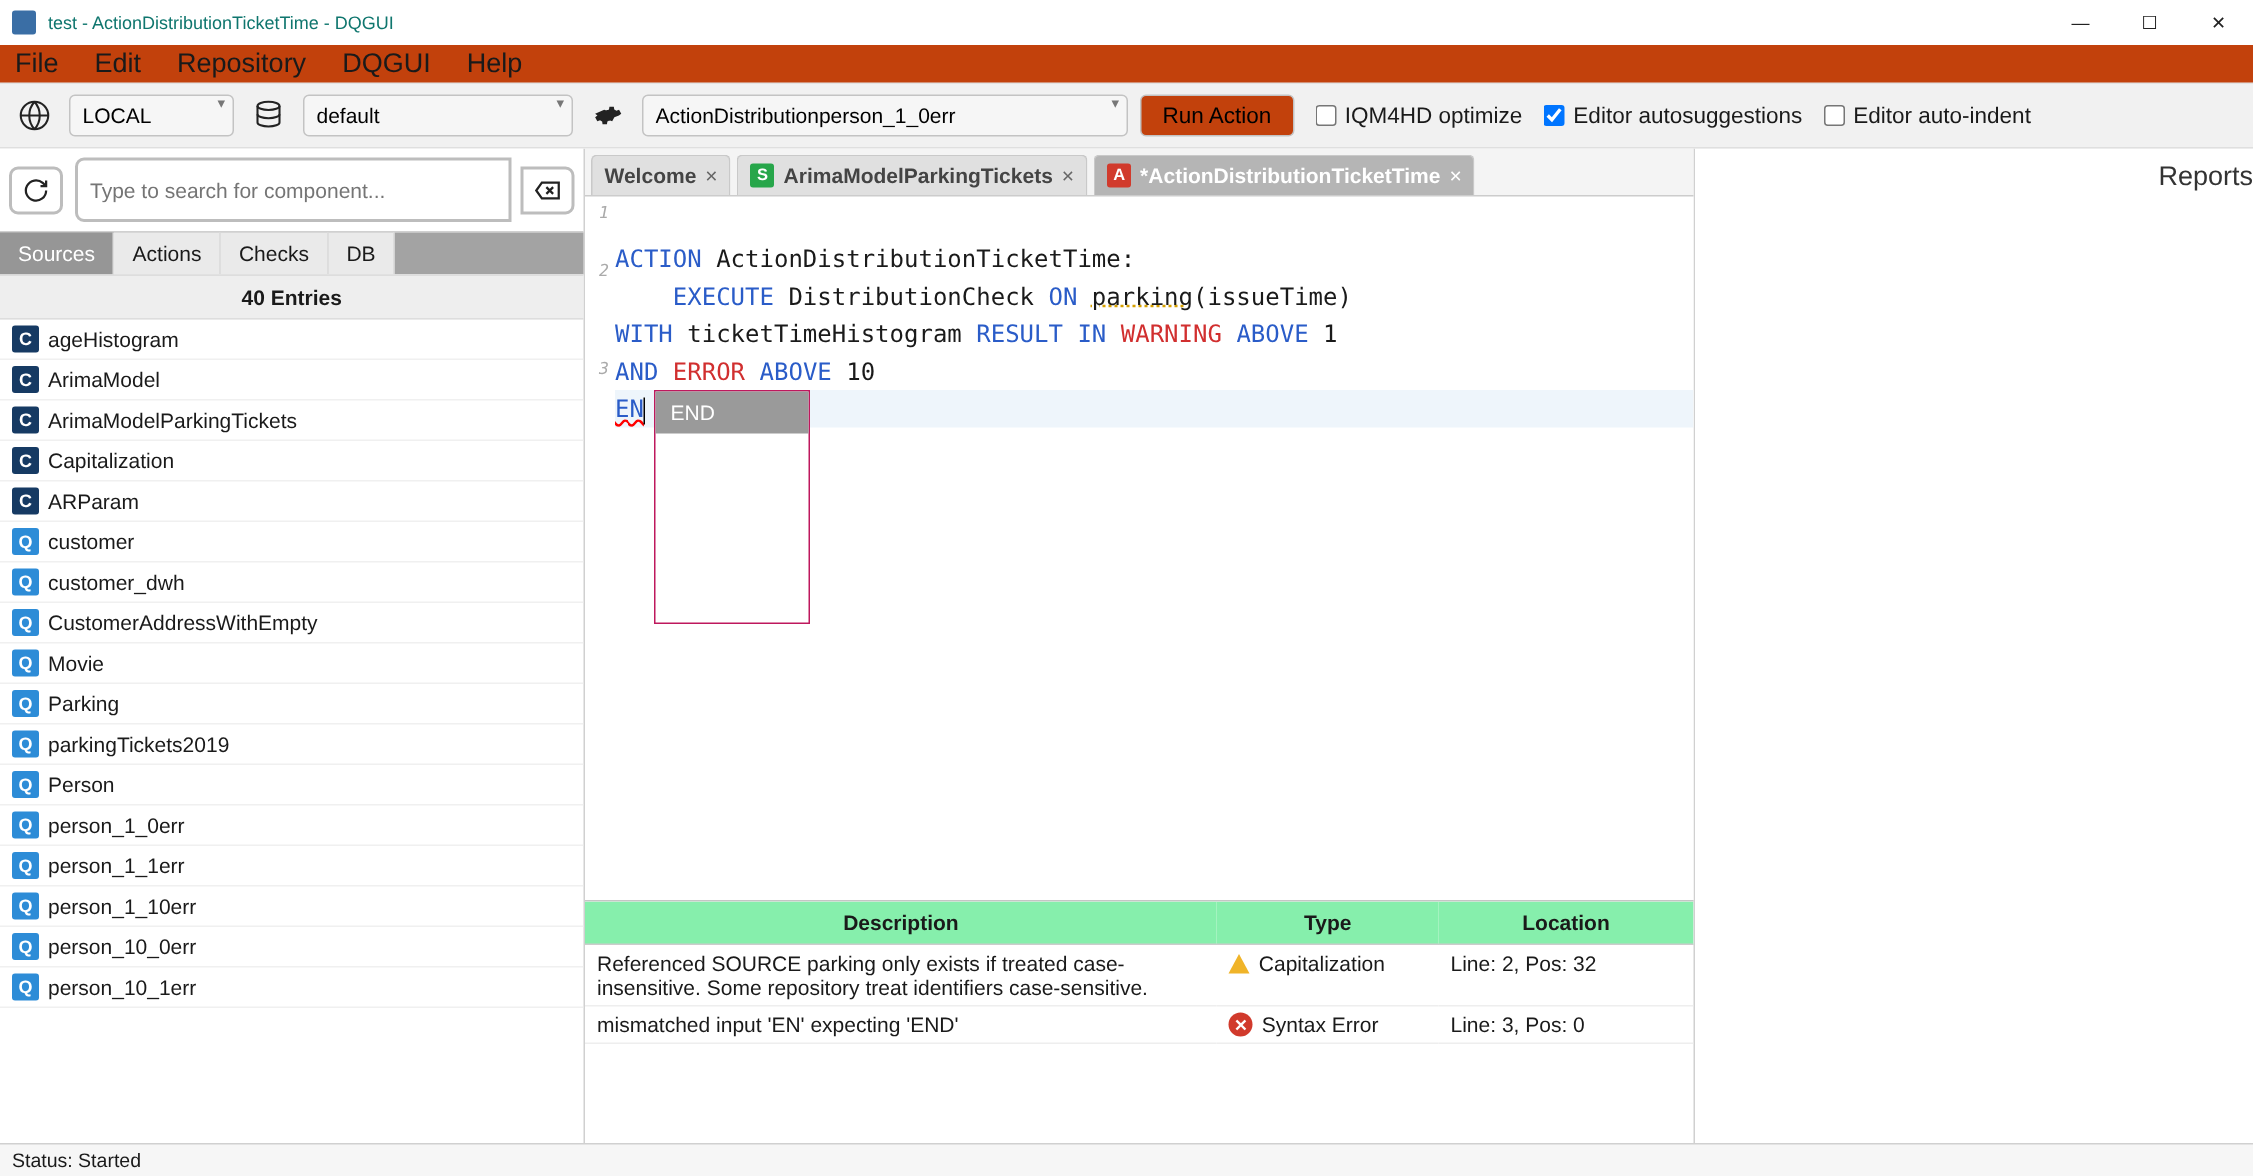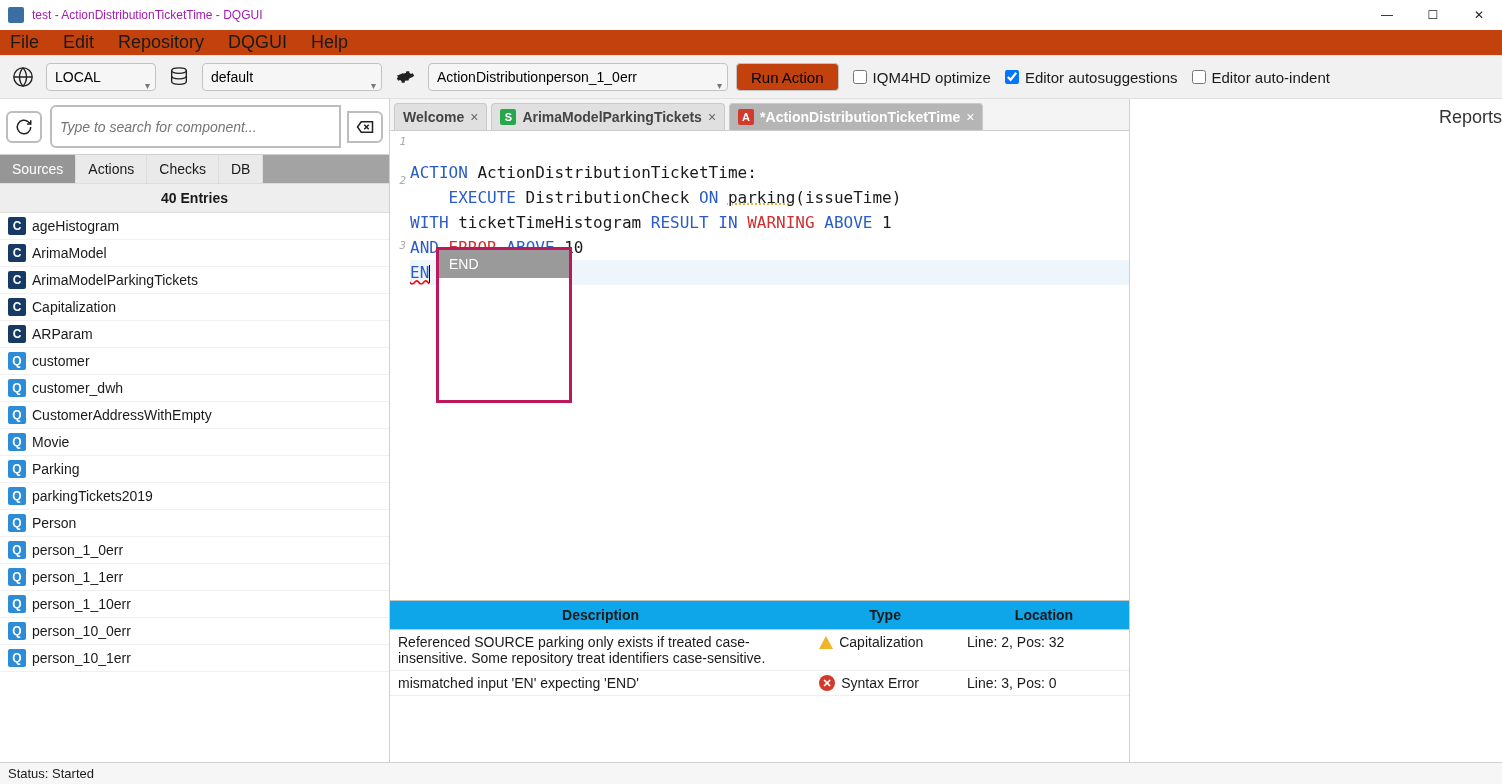--- a/index.html
+++ b/index.html
@@ -17,21 +17,21 @@
 .titlebar {
   height: 30px;
   display: flex;
   align-items: center;
   background: #fff;
   padding-left: 8px;
 }
 .titlebar .icon {
   width: 16px; height: 16px; background: #3a6ea5; border-radius: 2px; margin-right: 8px;
 }
-.titlebar .title { font-size: 12px; color: #a21caf; }
+.titlebar .title { font-size: 12px; color: #0f766e; }
 .win-controls {
   margin-left: auto;
   display: flex;
 }
 .win-controls div {
   width: 46px; height: 30px; display:flex; align-items:center; justify-content:center;
   font-size:12px; color:#222;
 }
 .menubar {
   background:#c2410c;
@@ -57,21 +57,21 @@
 select.tb-select, .tb-select {
   height:28px;
   border:1px solid #c3c3c3;
   background:#f6f6f6;
   border-radius:4px;
   padding:0 20px 0 8px;
   font-size:14px;
   appearance:none;
   position:relative;
 }
-.select-wrap { position:relative; display:inline-flex; align-items:flex-end; }
+.select-wrap { position:relative; display:inline-flex; align-items:flex-start; }
 .select-wrap::after {
   content:"▾"; position:absolute; right:6px; font-size:10px; color:#777; pointer-events:none;
 }
 .btn {
   height:28px; border:1px solid #c3c3c3; background:#c2410c; border-radius:4px;
   padding:0 14px; font-size:15px;
 }
 label.chk { display:flex; align-items:center; gap:6px; font-size:15px; margin-left:6px; }
 label.chk input { width:14px; height:14px; }
 .main-row {
@@ -87,21 +87,21 @@
   flex-direction:column;
 }
 .left-search {
   display:flex; align-items:center; gap:8px; padding:6px; border-bottom:1px solid #d0d0d0;
 }
 .left-search .refresh {
   width:36px;height:32px;border:2px solid #bdbdbd;border-radius:6px;display:flex;align-items:center;justify-content:center;
 }
 .left-search input {
   flex:1; height:43px; border:2px solid #bdbdbd; border-radius:6px 0 0 6px; padding:0 8px;
-  font-size:14px; color:#888; font-style:italic;
+  font-size:14px; color:#888; 
 }
 .left-search .clear {
   width:36px;height:32px;border:2px solid #bdbdbd;border-radius:0 6px 6px 0;display:flex;align-items:center;justify-content:center;
   margin-left:-2px;
 }
 .tabs {
   display:flex; background:#a3a3a3;
 }
 .tab {
   padding:6px 12px; background:#eaeaea; font-size:14px; border-right:1px solid #ddd;
@@ -150,32 +150,32 @@
   padding-top:4px;
 }
 .code-lines { padding:4px 0 0 20px; line-height:25px; white-space:pre; }
 .kw-action { color:#2a5cc8;margin-top:40px; }
 .kw-red { color:#d12f2f; }
 .kw-underline { text-decoration: underline wavy red; }
 .kw-parking { text-decoration: underline dotted #d6a000; }
 .current-line { background:#eef5fb; }
 .cursor { display:inline-block; width:1px; height:18px; background:#000; vertical-align:middle; }
 .autocomplete {
-  position:absolute; left:46px; top:116px; width:136px; height:156px;
-  border:3px solid #be185d; background:#fff;
+  position:absolute; left:46px; top:129px; width:104px; height:156px;
+  border:1px solid #be185d; background:#fff;
 }
 .autocomplete .item {
   background:#9a9a9a; color:#fff; padding:6px 10px; font-family:"Segoe UI",sans-serif; font-size:14px;
 }
 .problems {
   height:162px; border-top:1px solid #c5c5c5; overflow:auto;
 }
 .problems table { width:100%; border-collapse:collapse;}
 .problems th {
-  background:#0ea5e9; font-weight:bold; font-size:14px; padding:6px; border-bottom:1px solid #ccc; text-align:center;
+  background:#86efac; font-weight:bold; font-size:14px; padding:6px; border-bottom:1px solid #ccc; text-align:center;
 }
 .problems td {
   padding:4px 8px; font-size:14px; vertical-align:top; border-bottom:1px solid #eee;
 }
 .problems .type-cell { display:flex; align-items:center; gap:6px;}
 .ico-warn { display:inline-block; width:0;height:0;border-left:7px solid transparent;border-right:7px solid transparent;border-bottom:13px solid #f0b429;}
 .ico-err { display:inline-flex; align-items:center; justify-content:center; width:16px;height:16px;background:#d13a2c;border-radius:50%;color:#fff;font-size:11px;font-weight:bold;}
 
 .right-pane {
   width: 372px;
@@ -232,21 +232,21 @@
   </div>
   <div class="select-wrap">
       <select class="tb-select" style="width:180px"><option>default</option></select>
     </div>
   <div class="icon-btn">
     <svg width="22" height="22" viewBox="0 0 24 24" fill="#222">
         <path d="M12 8a4 4 0 100 8 4 4 0 000-8zm8.3 4l1.7-1.3-1.6-2.8-2 .7a7 7 0 00-1.5-.9l-.3-2.1h-3.2l-.3 2.1a7 7 0 00-1.5.9l-2-.7L3 10.7 4.7 12 3 13.3l1.6 2.8 2-.7c.5.4 1 .7 1.5.9l.3 2.1h3.2l.3-2.1c.5-.2 1-.5 1.5-.9l2 .7 1.6-2.8L20.3 12z"></path>
       </svg>
   </div>
   <div class="select-wrap">
-      <select class="tb-select" style="width:300px"><option>ActionDistributionperson_1_0err</option></select>
+      <select class="tb-select" style="width:324px"><option>ActionDistributionperson_1_0err</option></select>
     </div>
   <button class="btn">Run Action</button>
   <label class="chk">
       <input type="checkbox" style="">
       <span>IQM4HD optimize</span>
     </label>
   <label class="chk">
       <input type="checkbox" checked="" style="">
       <span>Editor autosuggestions</span>
     </label>

